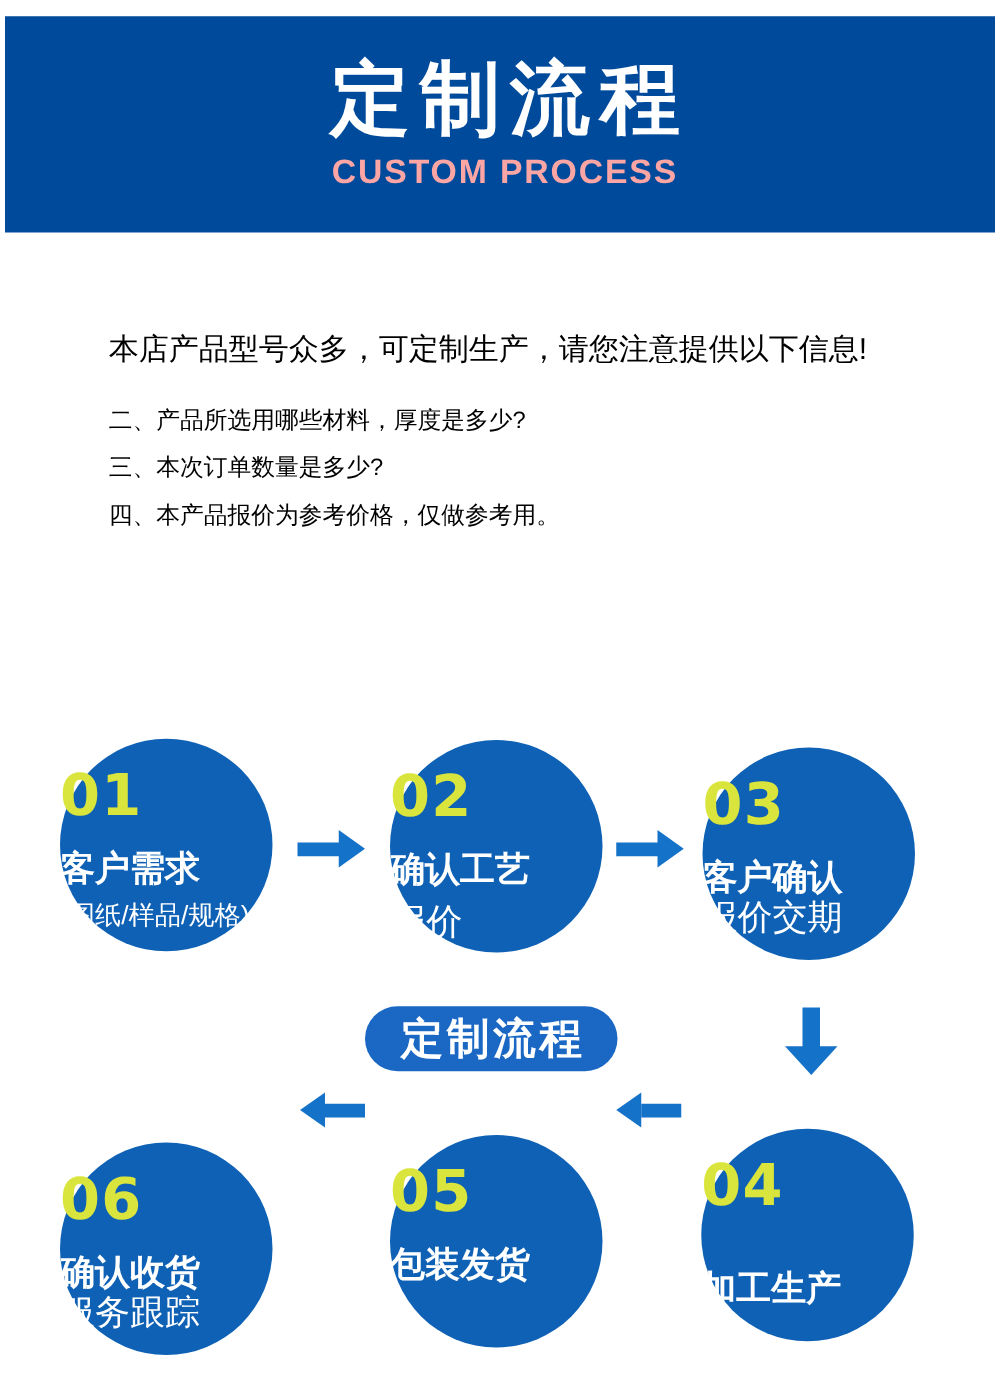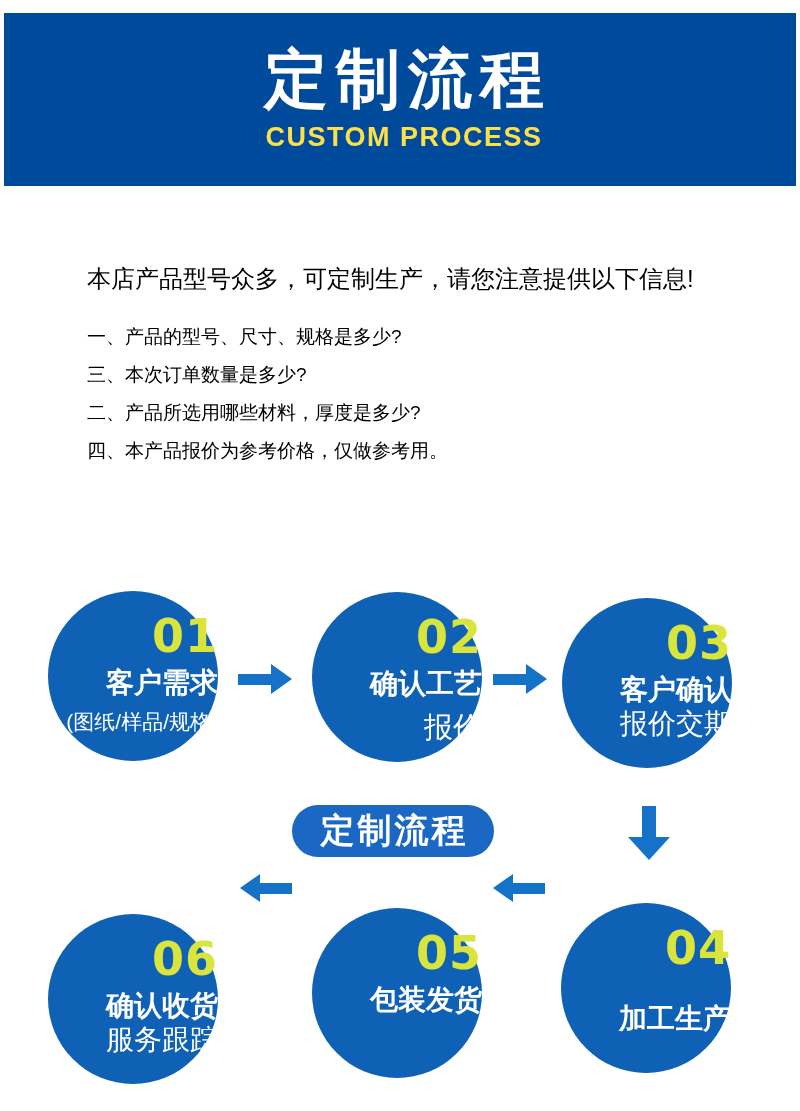--- a/index.html
+++ b/index.html
@@ -22,52 +22,52 @@
   .banner{
     position:absolute;left:0;top:13px;width:800px;height:173px;
     background:var(--banner-blue);
     display:flex;flex-direction:column;align-items:center;justify-content:center;
   }
   .banner-title{
     color:#fff;font-size:64px;font-weight:800;letter-spacing:8px;text-indent:8px;
     line-height:1.05;
   }
   .banner-subtitle{
-    color:#fde047;font-size:27px;font-weight:700;letter-spacing:1.5px;margin-top:8px;
+    color:#fca5a5;font-size:27px;font-weight:700;letter-spacing:1.5px;margin-top:8px;
   }
   
   .intro-heading{
     position:absolute;left:83px;top:263px;
     font-size:24px;color:var(--text-black);white-space:nowrap;
   }
   .notes{
     position:absolute;left:83px;top:326px;
     display:flex;flex-direction:column;gap:17px;
     font-size:19px;color:var(--text-black);
   }
   .note{line-height:21px;white-space:nowrap;}
   
   .step{
     position:absolute;width:170px;height:170px;border-radius:50%;
     background:var(--circle-blue);
-    display:flex;flex-direction:column;align-items:flex-end;
+    display:flex;flex-direction:column;align-items:flex-start;
     padding-top:22px;text-align:center;color:#fff;
   }
   .s1{left:44px;top:591px;}
   .s2{left:308px;top:592px;}
   .s3{left:558px;top:598px;}
   .s4{left:557px;top:903px;gap:24px;}
   .s5{left:308px;top:908px;}
   .s6{left:44px;top:914px;}
   .step-number{
     font-family:"DejaVu Sans","Liberation Sans",sans-serif;
     font-size:46px;font-weight:800;line-height:1;
     color:var(--number-yellow);letter-spacing:1px;
   }
-  .step-title{font-size:28px;font-weight:700;line-height:1.16;margin-top:10px;white-space:nowrap;font-family:Liberation Mono, monospace;}
+  .step-title{font-size:28px;font-weight:700;line-height:1.16;margin-top:20px;white-space:nowrap;}
   .step-title2{font-size:28px;font-weight:400;line-height:1.16;white-space:nowrap;}
   .step-subtitle{font-size:21px;font-weight:400;margin-top:7px;white-space:nowrap;}
   .s2 .step-subtitle{font-size:29px;margin-top:6px;}
   .step-title2:empty,.step-subtitle:empty{display:none;}
   
   .pill{
     position:absolute;left:288px;top:805px;width:202px;height:52px;
     border-radius:26px;background:var(--pill-blue);
     display:flex;align-items:center;justify-content:center;
     color:#fff;font-size:34px;font-weight:700;letter-spacing:3px;text-indent:3px;
@@ -101,23 +101,22 @@
 <div class="page">
 
   <div class="banner">
     <div class="banner-title">定制流程</div>
     <div class="banner-subtitle">CUSTOM PROCESS</div>
   </div>
 
   <div class="intro-heading">本店产品型号众多，可定制生产，请您注意提供以下信息!</div>
 
   <div class="notes">
-    <div class="note">一、产品的型号、尺寸、规格是多少?</div>
+    <div class="note">二、产品所选用哪些材料，厚度是多少?</div>
     <div class="note">三、本次订单数量是多少?</div>
-    <div class="note">二、产品所选用哪些材料，厚度是多少?</div>
     <div class="note">四、本产品报价为参考价格，仅做参考用。</div>
   </div>
 
   <div class="step s1">
     <div class="step-number">01</div>
     <div class="step-title">客户需求</div>
 
     <div class="step-subtitle">(图纸/样品/规格)</div>
   </div>
 

